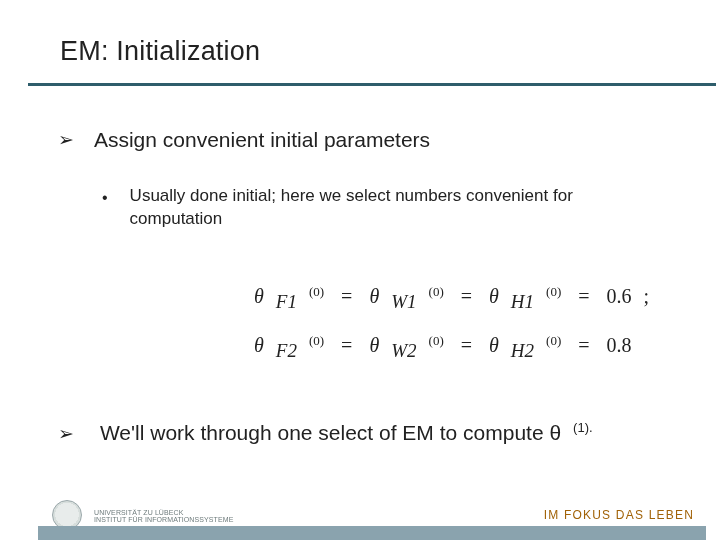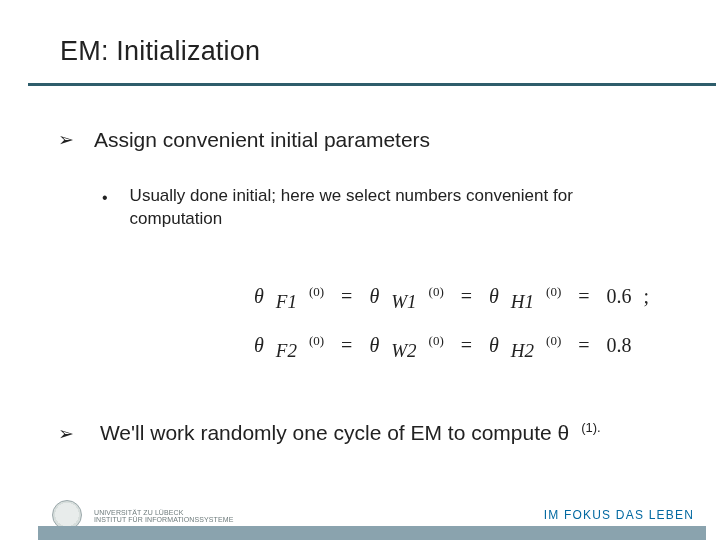--- a/index.html
+++ b/index.html
@@ -100,21 +100,21 @@
     letter-spacing: 0.1px;
     color: #6e7b7c;
     line-height: 1.1;
     white-space: pre;
   }
   .footer .motto {
     position: absolute;
     right: 26px; bottom: 18px;
     font-size: 12px;
     letter-spacing: 1.2px;
-    color: #0369a1;
+    color: #a16207;
   }
 </style>
 </head>
 <body>
 
 <div class="title">EM: Initialization</div>
 <div class="rule"></div>
 
 <div class="content">
 
@@ -137,21 +137,21 @@
     <div class="row">
       <span>θ</span><sub>F2</sub><sup class="u">(0)</sup><span class="u"> = </span>
       <span>θ</span><sub>W2</sub><sup class="u">(0)</sup><span class="u"> = </span>
       <span>θ</span><sub>H2</sub><sup class="u">(0)</sup><span class="u"> = </span><span class="u">0.8</span>
     </div>
   </div>
 
   <div class="b3">
     <span class="mark">➢</span>
     <span>
-      <span>We'll work randomly one cycle of EM to compute θ</span><sup>(1).</sup>
+      <span>We'll work through one select of EM to compute θ</span><sup>(1).</sup>
     </span>
   </div>
 
 </div>
 
 <div class="footer">
   <div class="seal"></div>
   <div class="inst"><span>UNIVERSITÄT ZU LÜBECK</span>
 <span>INSTITUT FÜR INFORMATIONSSYSTEME</span></div>
   <div class="motto">IM FOKUS DAS LEBEN</div>

